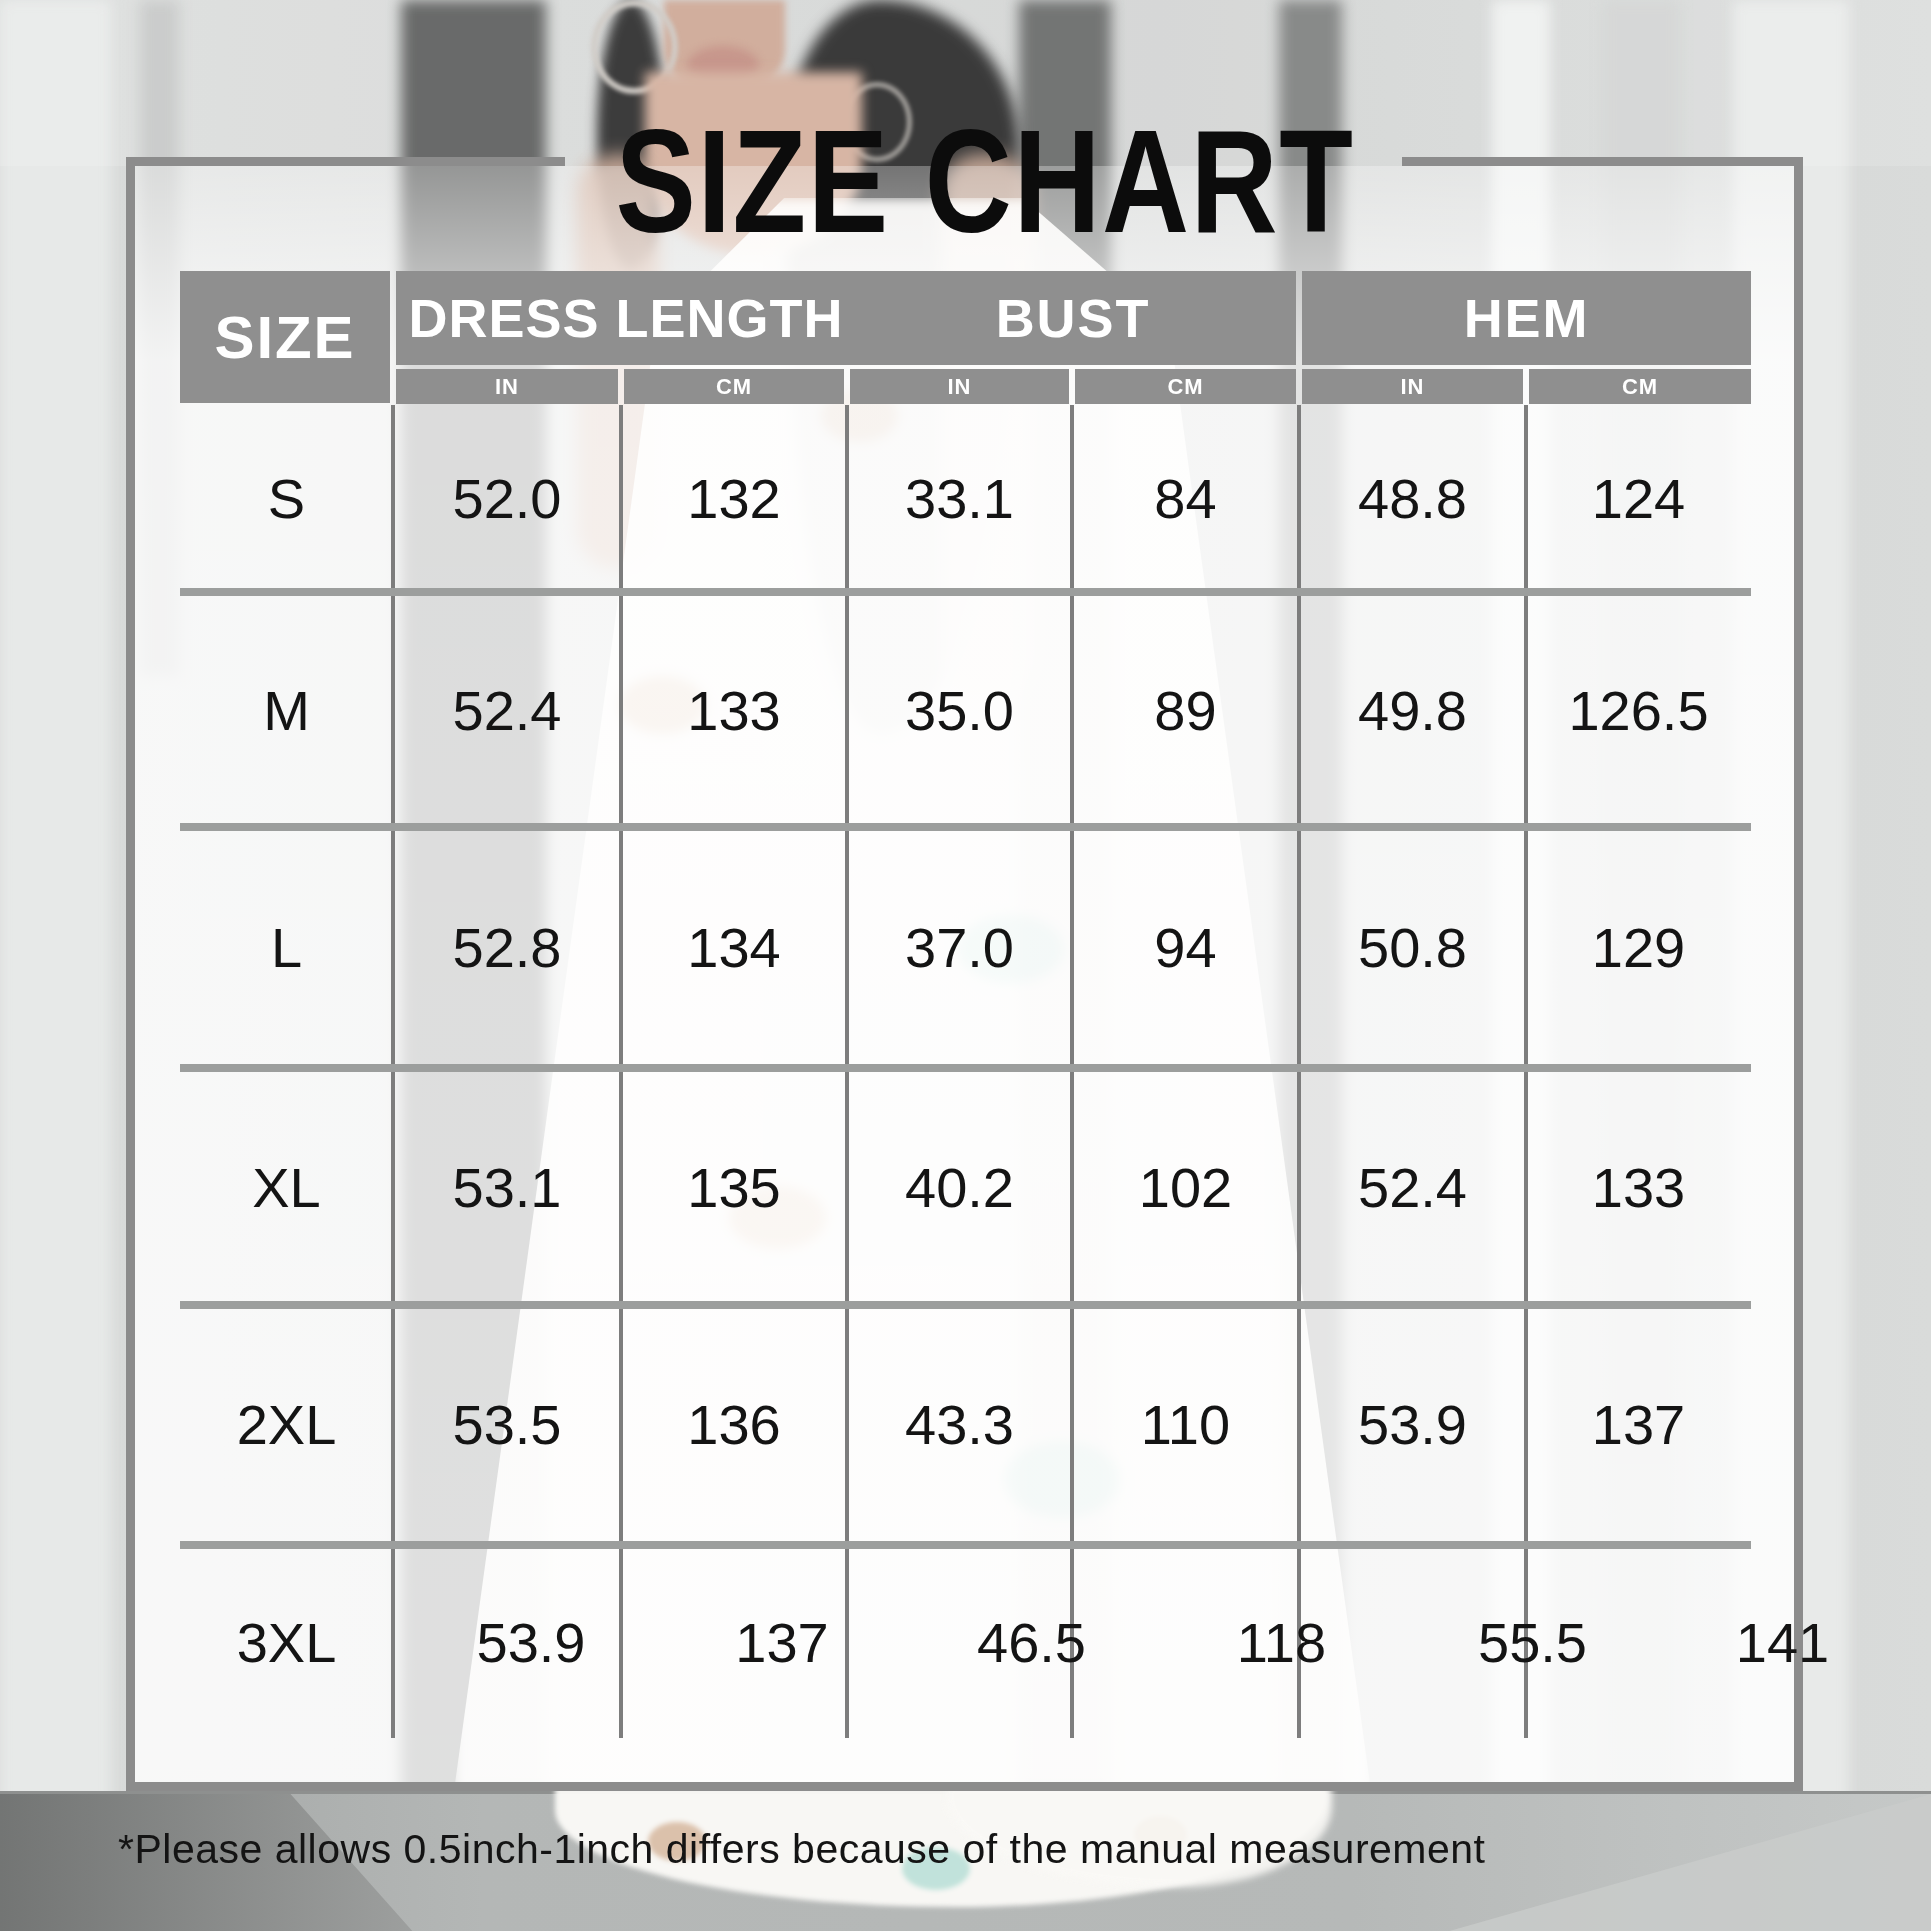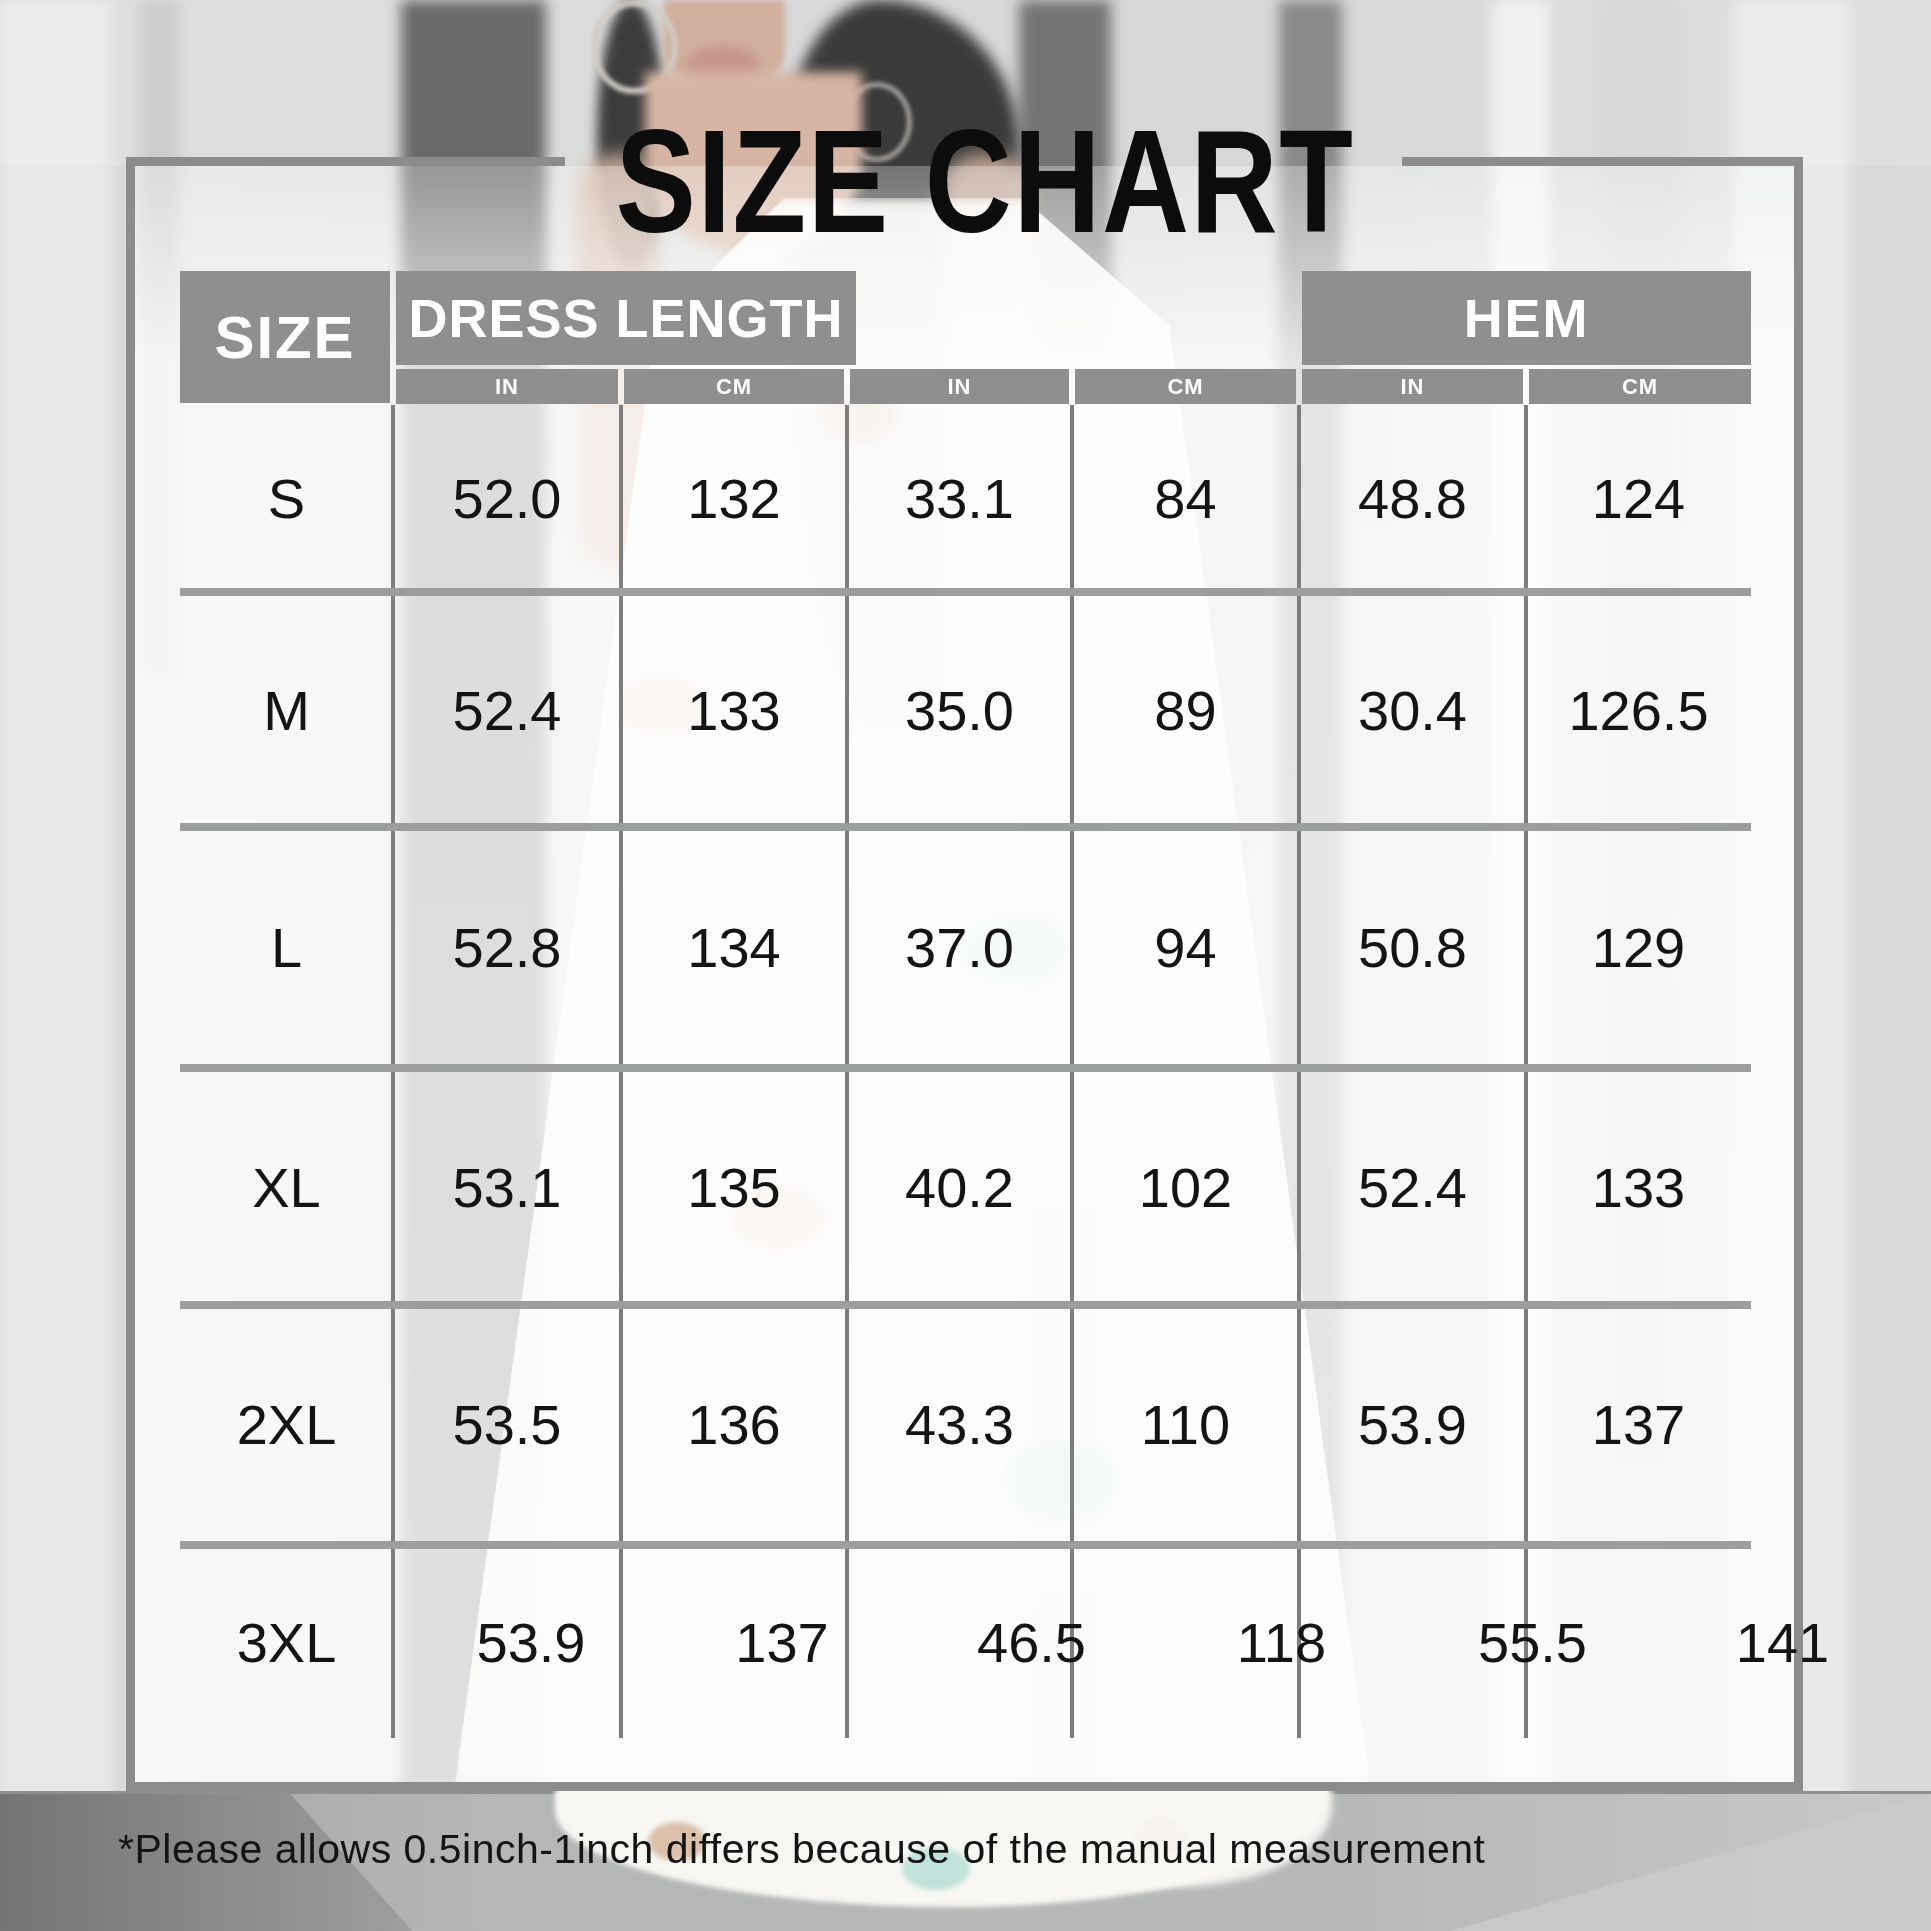--- a/index.html
+++ b/index.html
@@ -167,20 +167,21 @@
   <div class="frame-seg f-right"></div>
   <div class="frame-seg f-bottom"></div>
   <div class="frame-seg f-top-l"></div>
   <div class="frame-seg f-top-r"></div>
 
   <h1 class="title">SIZE CHART</h1>
 
   <div class="table">
     <div class="hbox h-size">SIZE</div>
     <div class="hbox h-dl">DRESS LENGTH</div>
+    <div class="hbox h-bust">BUST</div>
     <div class="hbox h-hem">HEM</div>
 
     <div class="ubox u1">IN</div>
     <div class="ubox u2">CM</div>
     <div class="ubox u3">IN</div>
     <div class="ubox u4">CM</div>
     <div class="ubox u5">IN</div>
     <div class="ubox u6">CM</div>
 
     <div class="vline v1"></div>
@@ -199,21 +200,21 @@
       <div class="cell">48.8</div>
       <div class="cell">124</div>
     </div>
     <div class="hsep s1"></div>
     <div class="trow r1">
       <div class="cell">M</div>
       <div class="cell">52.4</div>
       <div class="cell">133</div>
       <div class="cell">35.0</div>
       <div class="cell">89</div>
-      <div class="cell">30.4</div>
+      <div class="cell">49.8</div>
       <div class="cell">126.5</div>
     </div>
     <div class="hsep s2"></div>
     <div class="trow r2">
       <div class="cell">L</div>
       <div class="cell">52.8</div>
       <div class="cell">134</div>
       <div class="cell">37.0</div>
       <div class="cell">94</div>
       <div class="cell">50.8</div>

